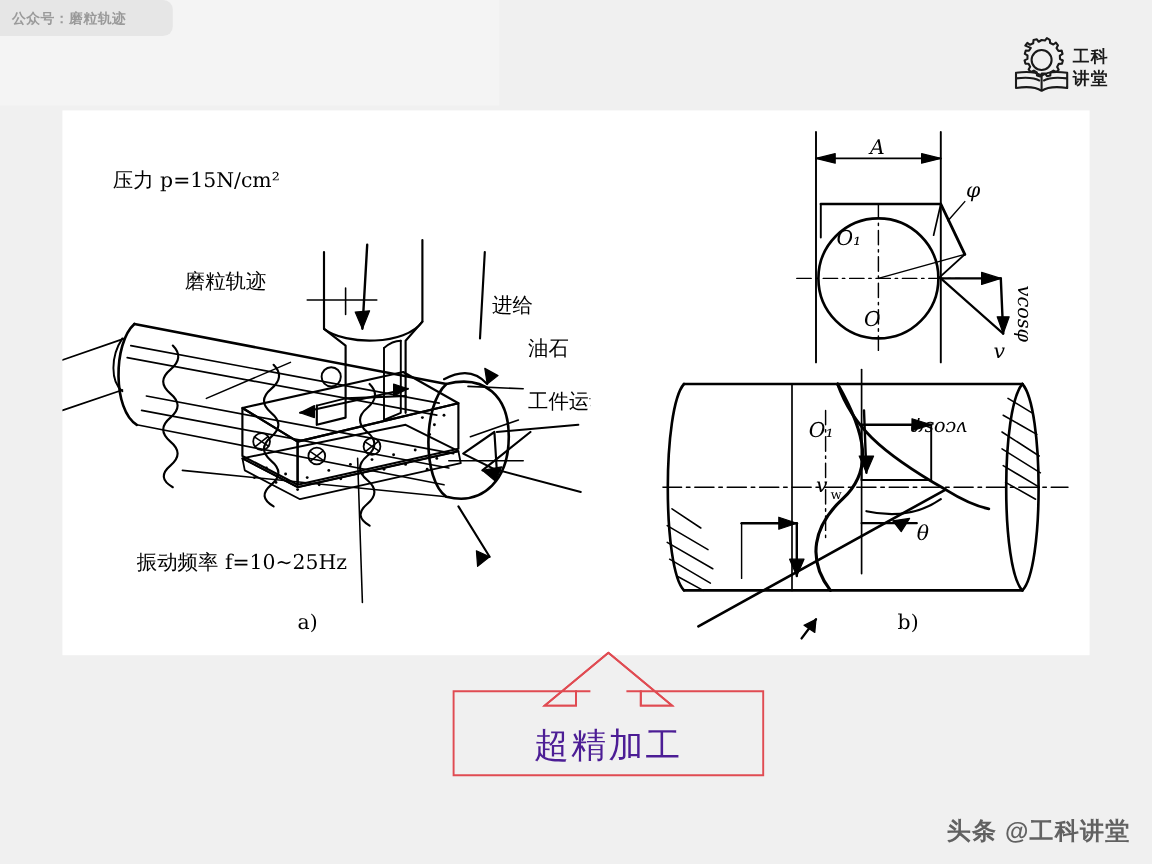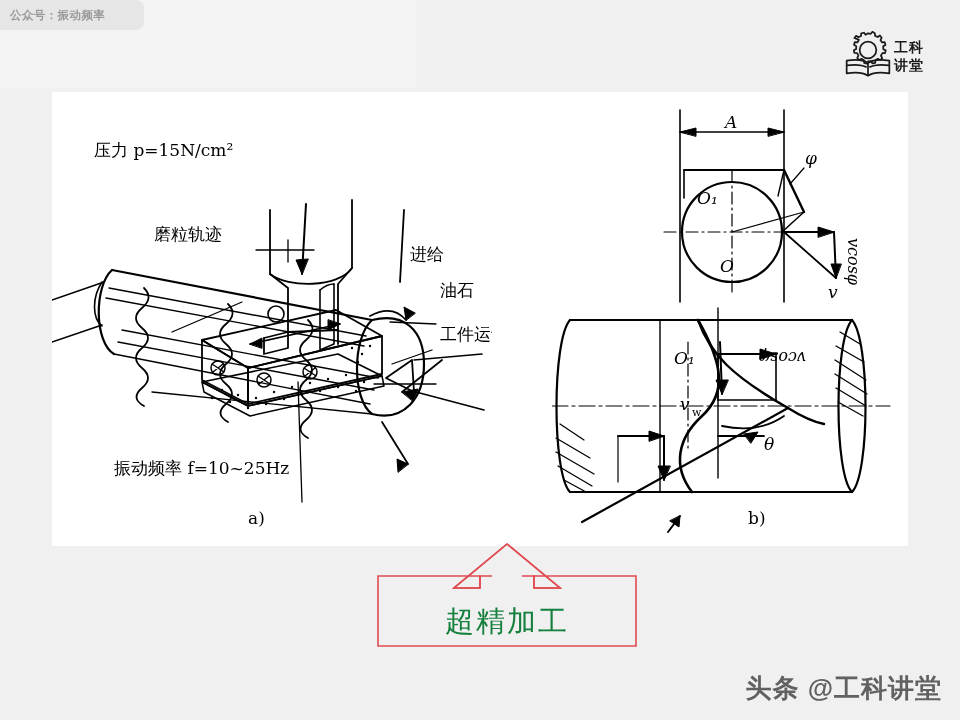--- a/index.html
+++ b/index.html
@@ -33,38 +33,38 @@
   .white-panel{
     position:absolute;left:52px;top:92px;width:856px;height:454px;
     background:#ffffff;
   }
   .fig-svg{position:absolute;left:0;top:0;}
   .callout{
     position:absolute;left:374px;top:540px;width:266px;height:110px;
   }
   .callout-text{
     position:absolute;left:0;top:62px;width:266px;
-    text-align:center;font-size:29px;color:#15803d;
+    text-align:center;font-size:29px;color:#4c1d95;
     font-family:"DejaVu Sans","Liberation Sans",sans-serif;
     letter-spacing:2px;
   }
   .watermark{
     position:absolute;right:18px;bottom:14px;
-    font-size:26px;font-weight:bold;color:#555;
+    font-size:20px;font-weight:bold;color:#555;
     letter-spacing:1px;opacity:.92;
   }
   text{font-family:"DejaVu Serif","Liberation Serif",serif;fill:#000;}
 </style>
 </head>
 <body>
 
 <div class="faint-panel"></div>
 
 <div class="wechat-tag">
-  <span>公众号：振动频率</span>
+  <span>公众号：磨粒轨迹</span>
 </div>
 
 <div class="logo">
   <svg width="78" height="76" viewBox="0 0 78 76">
     <g fill="none" stroke="#1a1a1a" stroke-width="2.6" stroke-linejoin="round">
       <path d="M39 4 l4.2 .7 2.4-3.0 3.6 2.2 .5 3.9 4 1.8 3.2-2.3 2.6 3.3-1.8 3.5 2.4 3.6 4-.4 1.1 4.1-3.4 2.1 .2 4.3 3.6 1.8-1.1 4.1-4 .1-2.1 3.8 2 3.5-3 2.9-3.6-1.8-3.7 2.2-.2 4-4.2 .8-2.2-3.4-4.3 .2-1.9 3.6-4.1-1.2-.2-4-3.7-2.2-3.6 1.8-2.9-3 1.9-3.5-2-3.8-4-.2-1-4.1 3.6-1.8 .1-4.3-3.4-2.1 1.2-4.1 4 .3 2.3-3.6L18.6 11l2.6-3.3 3.3 2.3 4-1.9 .4-4 4.2-1.0 2.3 3.1z"></path>
       <circle cx="39" cy="29" r="12.5"></circle>
       <path d="M39 48.5 C33 44.5 20.5 43 7 45 L7 64 C20.5 62 33 63.5 39 67.5 C45 63.5 57.5 62 71 64 L71 45 C57.5 43 45 44.5 39 48.5 Z"></path>
       <path d="M39 48.5 L39 67.5"></path>
       <path d="M7 52 C19 50.5 31 51.5 37 55"></path>

